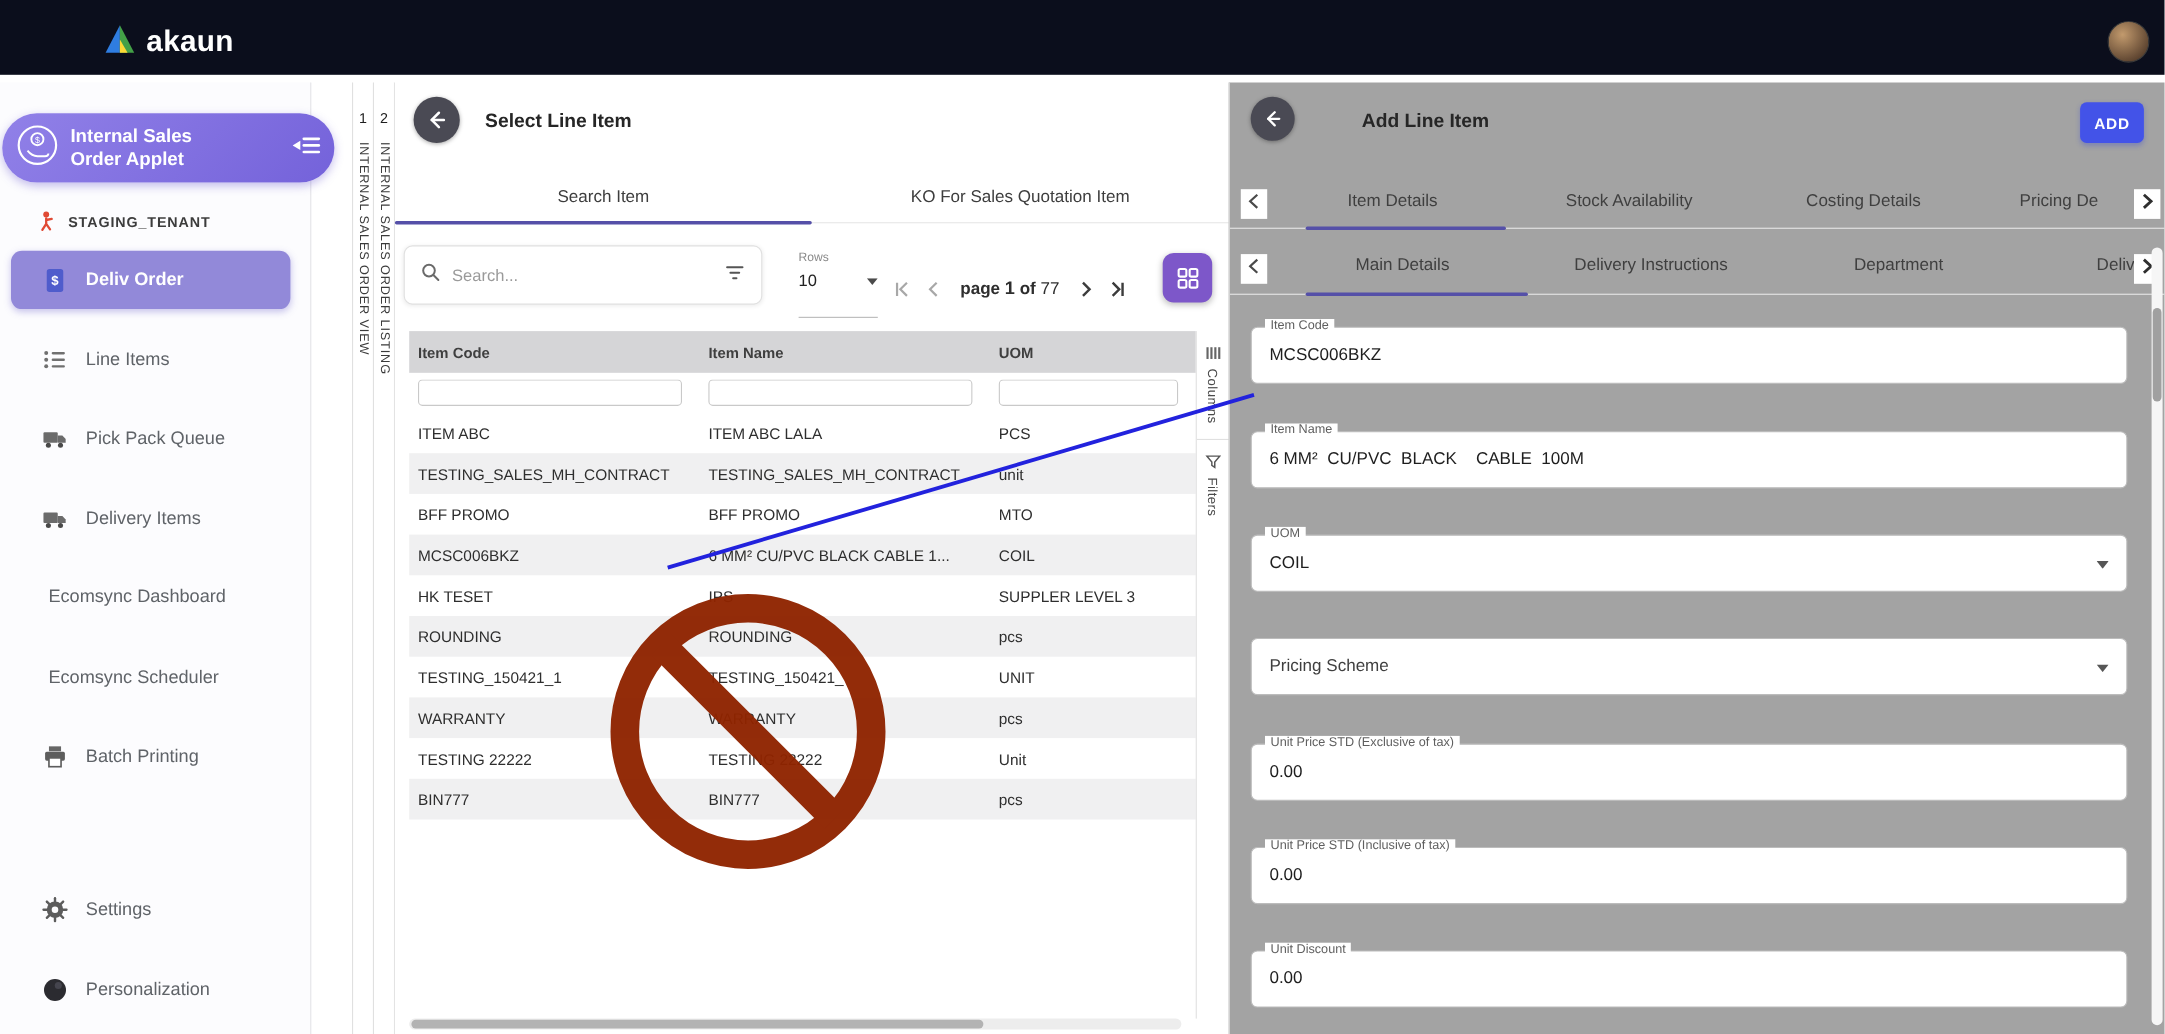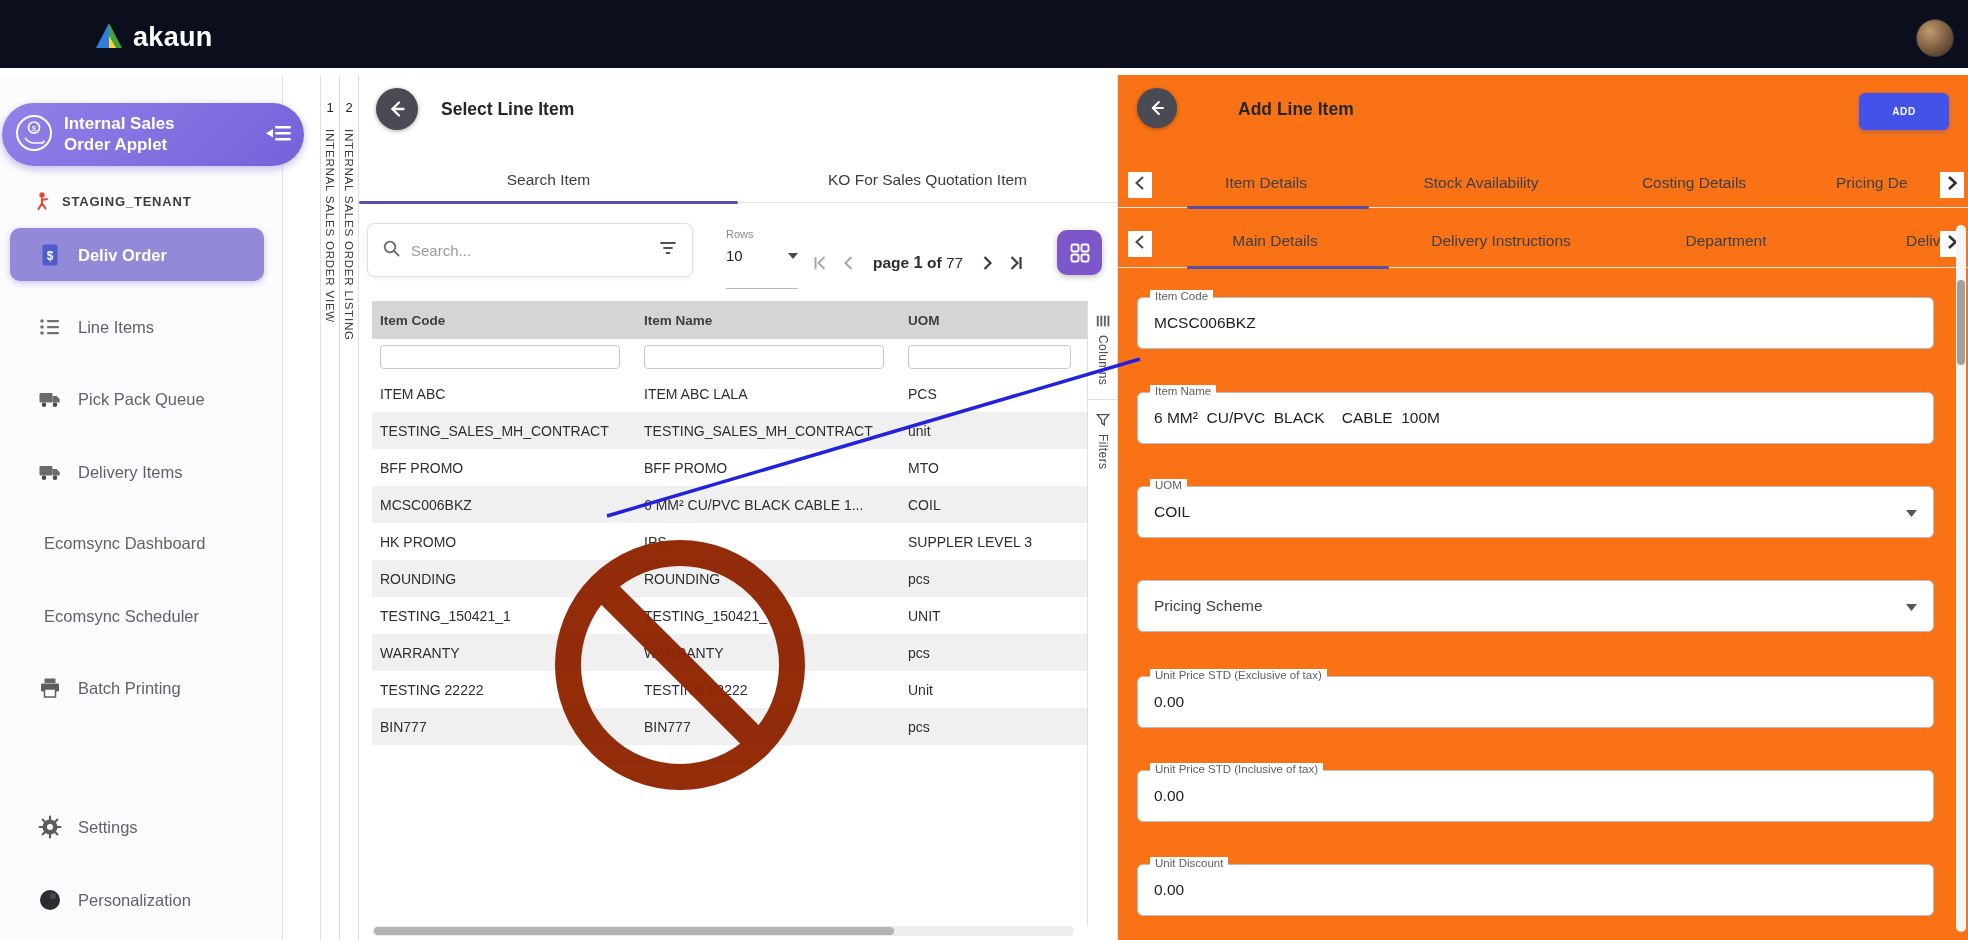--- a/index.html
+++ b/index.html
@@ -95,26 +95,26 @@
   .tool { display:flex; flex-direction:column; align-items:center; padding-top:12px; cursor:pointer; }
   .tool-label { writing-mode:vertical-rl; font-size:12px; color:#4a4a4a; margin-top:6px; letter-spacing:.4px; }
   .tool-sep { width:100%; border-top:1px solid #e0e0e0; margin-top:14px; }
 
   .h-scroll { position:absolute; left:13px; bottom:4px; width:702px; height:10px; background:#ededed;
               border-radius:5px; }
   .h-thumb { position:absolute; left:2px; top:1px; height:8px; width:520px; background:#b3b3b3;
              border-radius:4px; cursor:pointer; }
 
   
-  .add-panel { position:absolute; top:75px; left:1117px; right:0; bottom:0; background:#f97316;
+  .add-panel { position:absolute; top:75px; left:1117px; right:0; bottom:0; background:#a3a3a3;
                border-left:1px solid #ddd; overflow:hidden; }
   .add-panel .back-btn { top:13px; left:19px; width:40px; height:40px; }
   .add-panel .panel-title { top:24px; left:120px; }
-  .add-btn { position:absolute; top:18px; right:19px; width:90px; height:37px; border-radius:6px;
-             background:#4353e8; color:#fff; font-weight:bold; font-size:10px; letter-spacing:.6px;
+  .add-btn { position:absolute; top:18px; right:19px; width:58px; height:37px; border-radius:6px;
+             background:#4353e8; color:#fff; font-weight:bold; font-size:14px; letter-spacing:.6px;
              display:flex; align-items:center; justify-content:center; cursor:pointer;
              box-shadow:0 2px 5px rgba(40,60,220,.3); }
   .ap-tabs { position:absolute; left:0; right:0; border-bottom:1px solid #e6e6e6; }
   .ap-tabs1 { top:85px; height:48px; }
   .ap-tabs2 { top:140px; height:53px; }
   .ap-tab { position:absolute; top:14px; transform:translateX(-50%); font-size:15.5px; color:#3f3f3f;
             white-space:nowrap; cursor:pointer; }
   .ap-tab.raw { transform:none; }
   .ap-underline { position:absolute; bottom:-2px; height:3px; border-radius:2px; }
   .ap-chev { position:absolute; top:12px; cursor:pointer; background:#fff; padding:2px 4px; }
@@ -405,21 +405,21 @@
           <div class="c1">BFF PROMO</div>
           <div class="c2">BFF PROMO</div>
           <div class="c3">MTO</div>
         </div>
         <div class="tbl-row">
           <div class="c1">MCSC006BKZ</div>
           <div class="c2">6 MM² CU/PVC BLACK CABLE 1...</div>
           <div class="c3">COIL</div>
         </div>
         <div class="tbl-row">
-          <div class="c1">HK PROMO</div>
+          <div class="c1">HK TESET</div>
           <div class="c2">IPS</div>
           <div class="c3">SUPPLER LEVEL 3</div>
         </div>
         <div class="tbl-row">
           <div class="c1">ROUNDING</div>
           <div class="c2">ROUNDING</div>
           <div class="c3">pcs</div>
         </div>
         <div class="tbl-row">
           <div class="c1">TESTING_150421_1</div>

